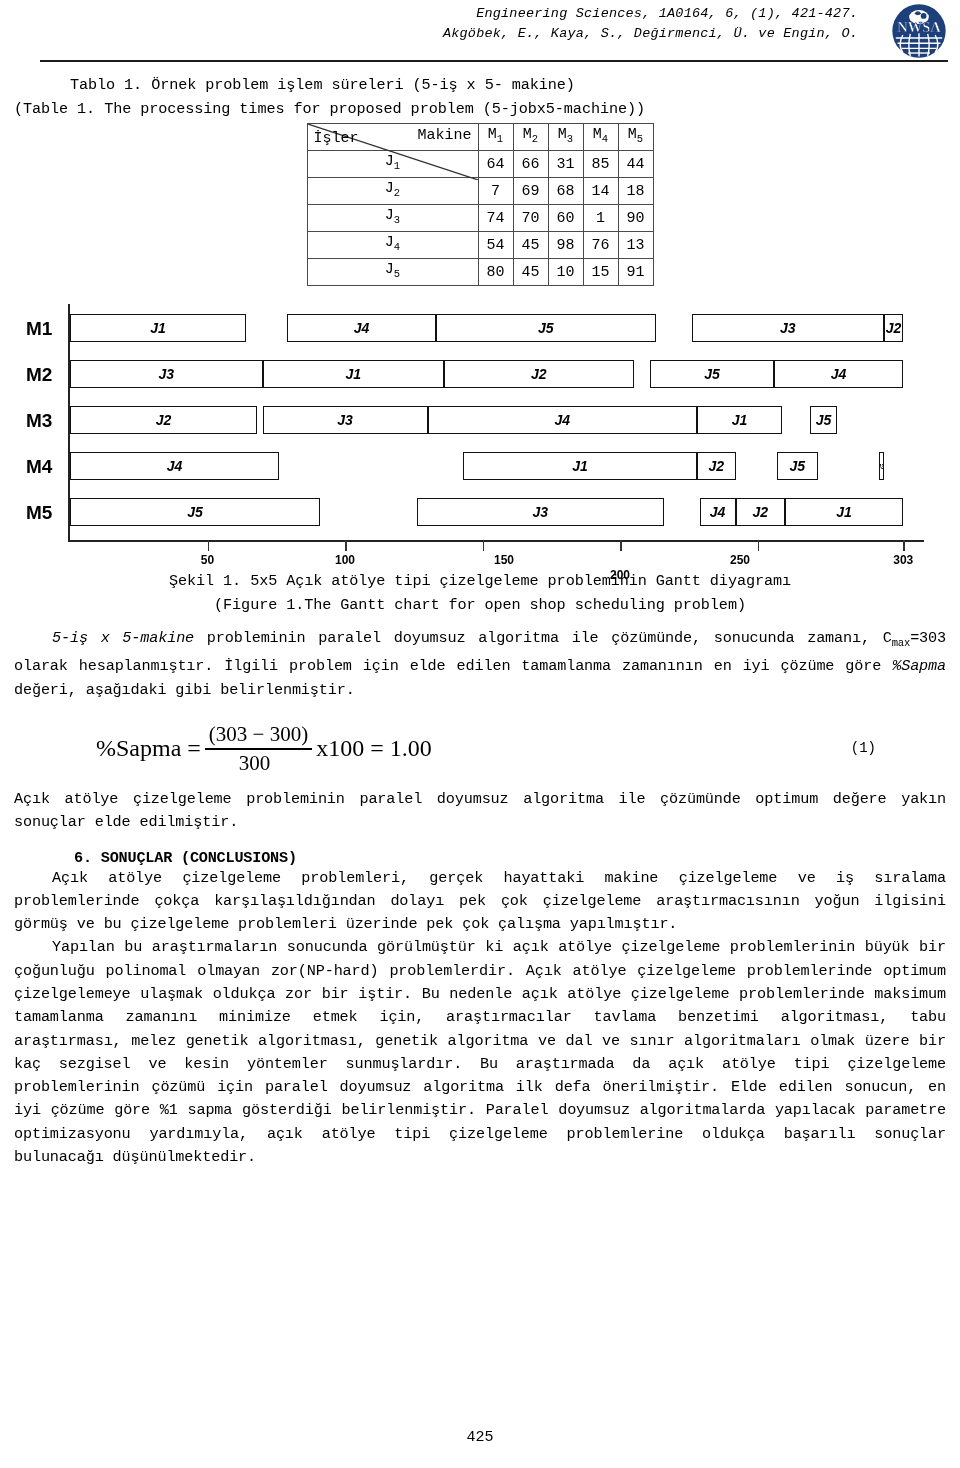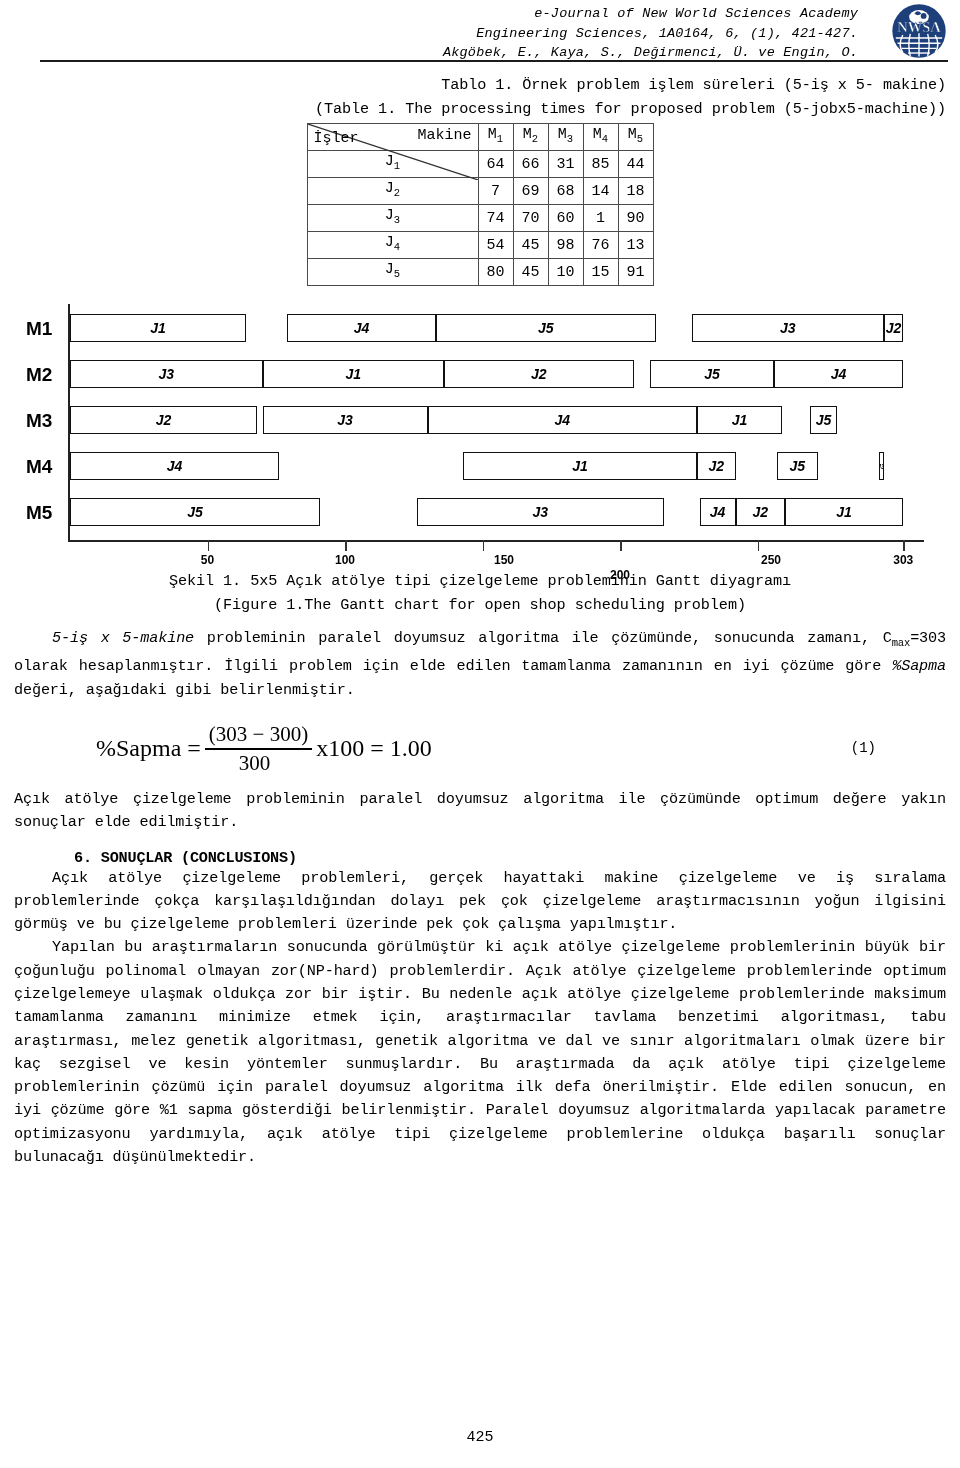--- a/index.html
+++ b/index.html
@@ -48,21 +48,21 @@
     text-justify:inter-word;
     letter-spacing:-0.15px;
   }
   .indent{ text-indent:38px; }
 
   
   .tbl-caption{
     margin-top:8px;
     font-size:15.2px;
     line-height:23.5px;
-    text-align:right;
+    text-align:left;
     letter-spacing:-0.1px;
   }
   .tbl-caption div:first-child{ padding-left:56px; }
 
   
   .tbl-wrap{ display:flex; justify-content:center; margin-top:2px;}
   table.proc{
     border-collapse:collapse;
     font-size:15px;
   }
@@ -182,21 +182,20 @@
     text-align:center;
     font-size:15px;
   }
   .spacer-sm{height:10px;}
 </style>
 </head>
 <body>
 
 <div class="page-header">
   <div class="hdr-lines">
-    <div>e-Journal of New World Sciences Academy</div>
     <div>Engineering Sciences, 1A0164, 6, (1), 421-427.</div>
     <div>Akgöbek, E., Kaya, S., Değirmenci, Ü. ve Engin, O.</div>
   </div>
   <svg class="nwsa-logo" viewBox="0 0 100 100">
     <circle cx="50" cy="50" r="46" fill="#1d3f7a"></circle>
     <path d="M6 50 A44 44 0 0 1 94 50 Z" fill="#1d3f7a"></path>
     <ellipse cx="50" cy="26" rx="17" ry="12" fill="#ffffff"></ellipse>
     <path d="M42 20 q6 -8 12 0 q-6 6 -12 0 Z" fill="#1d3f7a"></path>
     <circle cx="58" cy="24" r="5" fill="#1d3f7a"></circle>
     <g stroke="#ffffff" stroke-width="2.4" fill="none">
@@ -318,21 +317,21 @@
       <div class="bar" style="left: 763px; top: 194px; width: 118.25px;">J1</div>
       <div class="tick" style="left: 185.5px;"></div>
       <div class="ticklab" style="left: 185.5px;">50</div>
       <div class="tick" style="left: 323px;"></div>
       <div class="ticklab" style="left: 323px;">100</div>
       <div class="tick" style="left: 460.5px;"></div>
       <div class="ticklab" style="left: 482px;">150</div>
       <div class="tick" style="left: 598px;"></div>
       <div class="ticklab" style="left: 598px; margin-top: 15px;">200</div>
       <div class="tick" style="left: 735.5px;"></div>
-      <div class="ticklab" style="left: 749px;">250</div>
+      <div class="ticklab" style="left: 718px;">250</div>
       <div class="tick" style="left: 881.25px;"></div>
       <div class="ticklab" style="left: 881.25px;">303</div>
     </div>
 
   <div class="fig-caption">
     <div>Şekil 1. 5x5 Açık atölye tipi çizelgeleme probleminin Gantt diyagramı</div>
     <div>(Figure 1.The Gantt chart for open shop scheduling problem)</div>
   </div>
 
   <div class="spacer-sm"></div>

